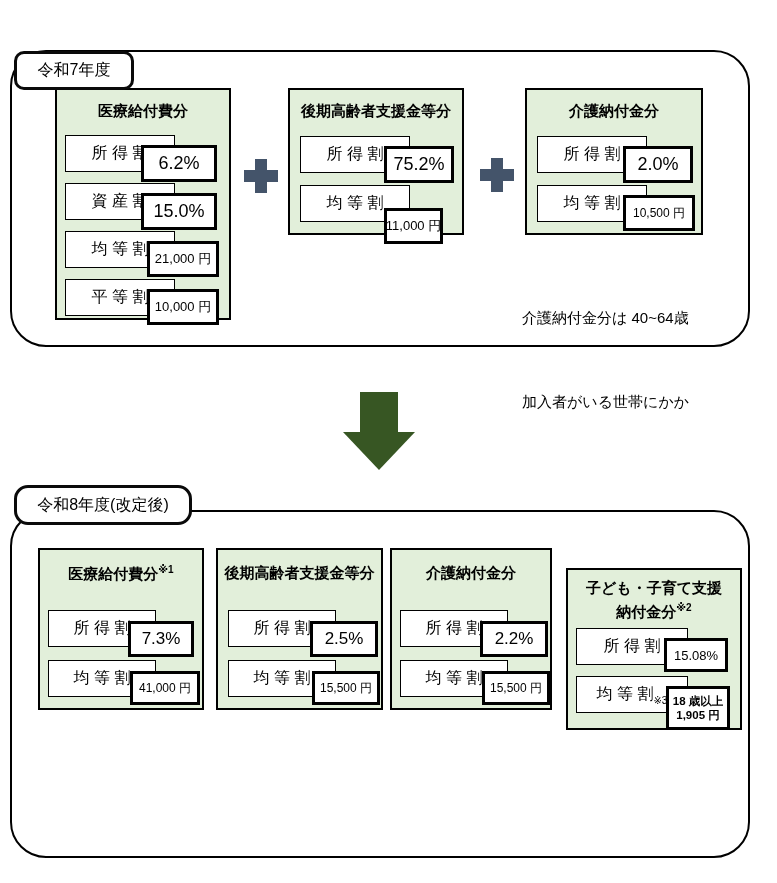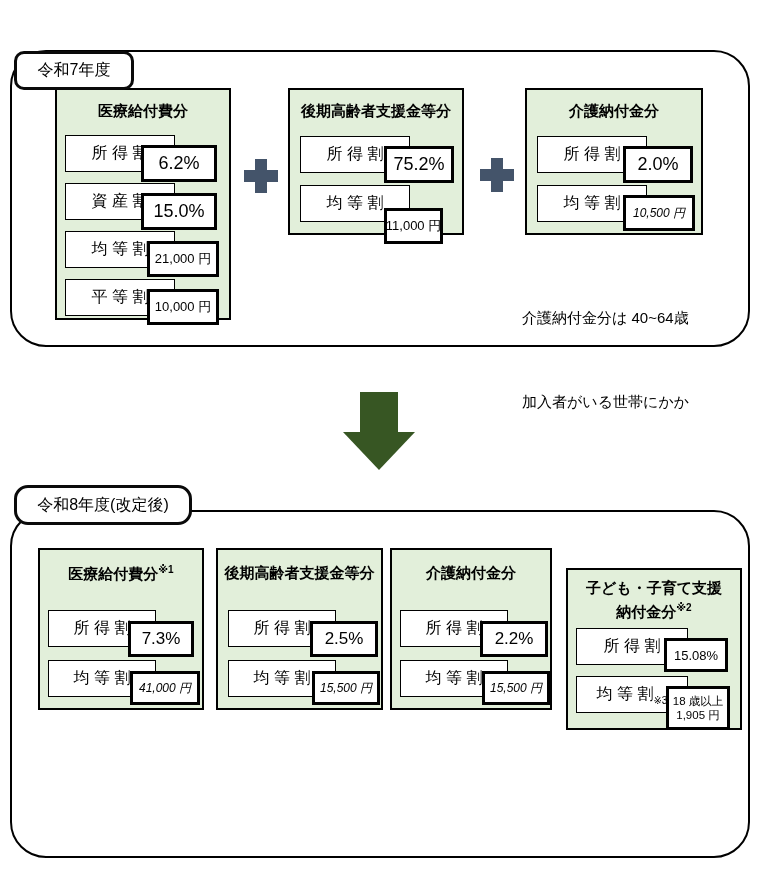--- a/index.html
+++ b/index.html
@@ -25,22 +25,22 @@
     display:flex;align-items:center;justify-content:center;font-size:16px;white-space:pre;z-index:1;
   }
   .lbl .sub{font-size:10px;align-self:flex-end;margin-bottom:6px;}
   .val{
     position:absolute;background:#fff;border:3px solid #000;
     display:flex;align-items:center;justify-content:center;z-index:2;white-space:pre;
   }
   .val-lg{font-size:18px;}
   .val-md{font-size:17px;}
   .val-sm{font-size:13px;}
-  .val-xs{font-size:12px;font-style:italic;}
-  .val-col{flex-direction:column;font-size:11.5px;line-height:14px;font-weight:normal;}
+  .val-xs{font-size:12px;}
+  .val-col{flex-direction:column;font-size:11.5px;line-height:14px;font-weight:bold;}
   .plus{position:absolute;width:34px;height:34px;z-index:3;}
   .plus::before{content:"";position:absolute;left:0;top:11px;width:34px;height:12px;background:#44546A;}
   .plus::after{content:"";position:absolute;left:11px;top:0;width:12px;height:34px;background:#44546A;}
   #down-arrow{position:absolute;left:343px;top:392px;width:72px;height:78px;}
   #down-arrow .shaft{position:absolute;left:17px;top:0;width:38px;height:41px;background:#375623;}
   #down-arrow .head{
     position:absolute;left:0;top:40px;width:0;height:0;
     border-left:36px solid transparent;border-right:36px solid transparent;border-top:38px solid #375623;
   }
   #care-note{position:absolute;left:522px;top:248px;width:226px;font-size:15px;line-height:28px;white-space:pre;overflow:hidden;z-index:1;}

